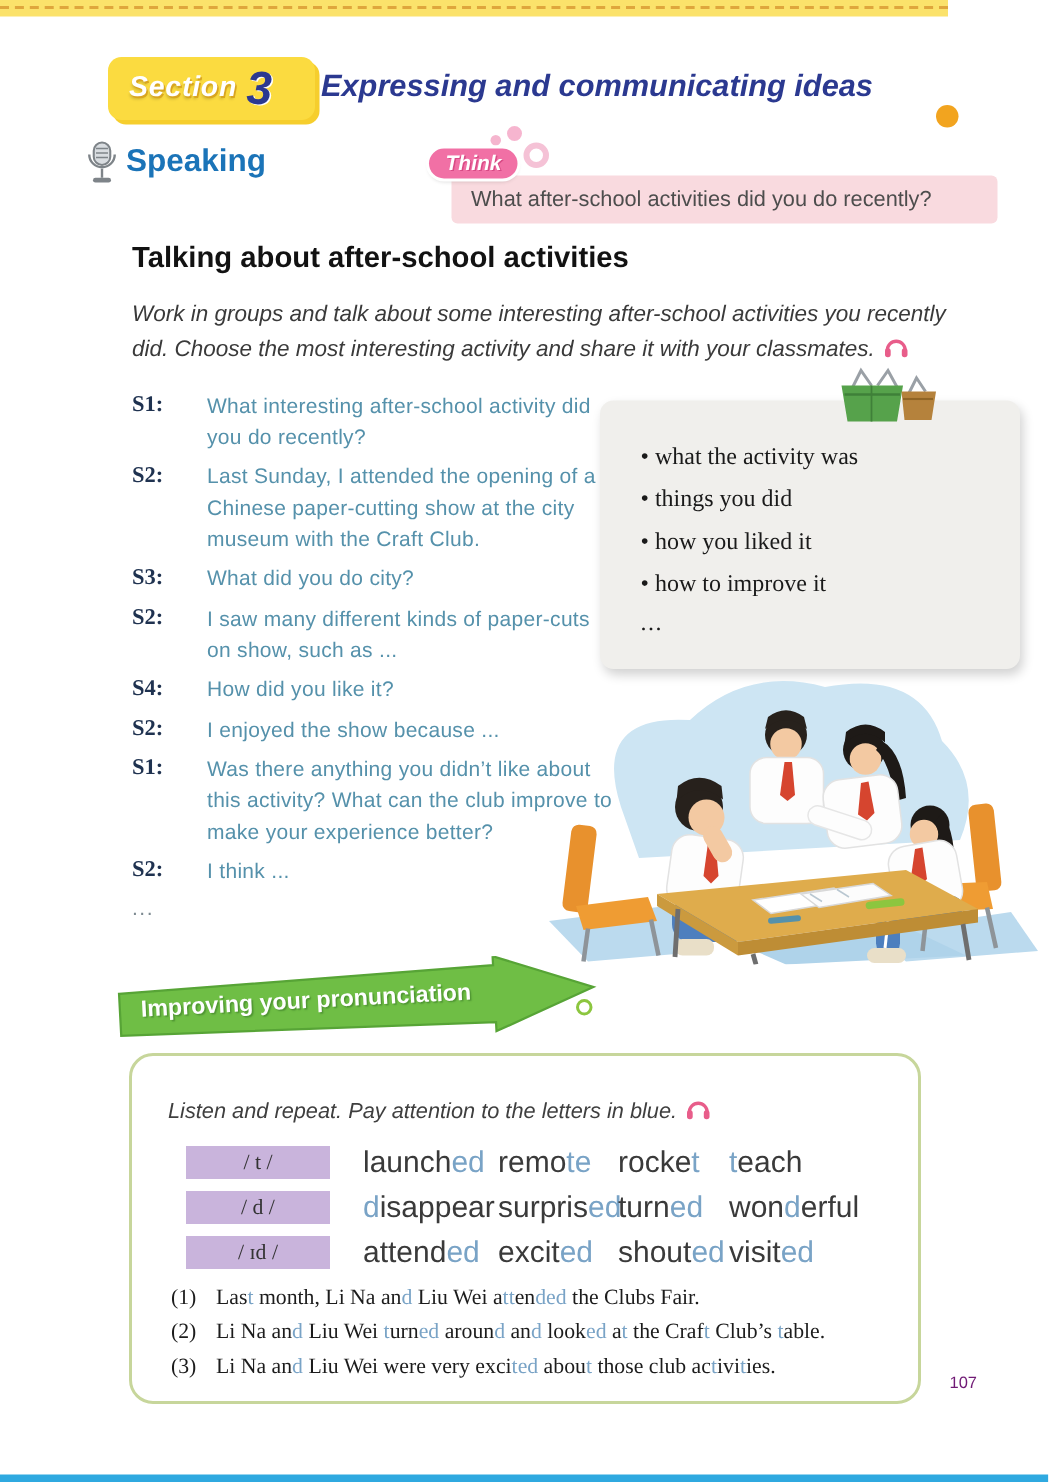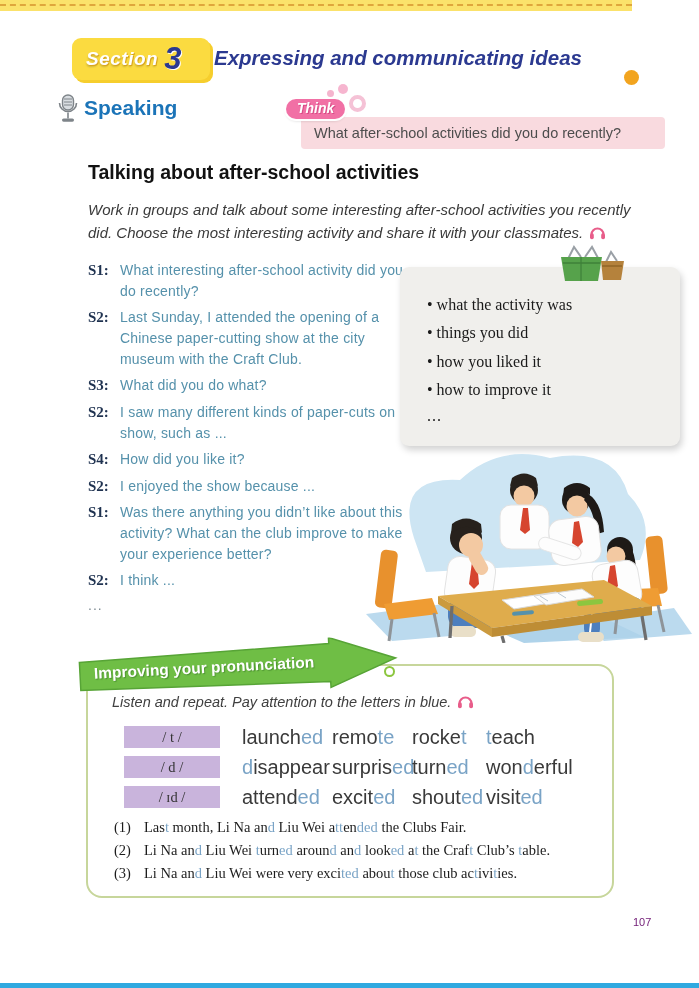--- a/index.html
+++ b/index.html
@@ -48,21 +48,21 @@
 
   
   .activity-heading { position:absolute; left:88px; top:161px; font-size:19.5px;
            font-weight:bold; color:#121212; }
   .activity-instructions { position:absolute; left:88px; top:198px; width:560px;
            font-size:15px; font-style:italic; color:#3A3A3A; line-height:1.55; }
   .hp-inline { display:inline-block; vertical-align:-2px; margin-left:6px; }
 
   
   .dialogue { position:absolute; left:88px; top:260px; width:322px; }
-  .dlg-row { display:flex; gap:6px; margin-bottom:5px; }
+  .dlg-row { display:flex; gap:24px; margin-bottom:5px; }
   .dlg-speaker { flex:0 0 26px; font-family:"Liberation Serif", serif; font-weight:bold;
            font-size:15px; color:#1F3250; line-height:1.45; }
   .dlg-text { flex:1; font-size:14px; color:#5591AB; line-height:1.5; letter-spacing:.2px; }
   .dlg-ellipsis { font-size:14px; color:#7D8A91; margin-top:2px; letter-spacing:1px; }
 
   
   .note-card { position:absolute; left:400px; top:267px; width:280px; height:179px;
            background:#F0EFEC; border-radius:9px; box-shadow:2px 4px 7px rgba(0,0,0,.18);
            padding:24px 0 0 27px; font-family:"Liberation Serif", serif; color:#1A1A1A; }
   .note-title { font-size:16px; margin-bottom:4px; }
@@ -73,21 +73,21 @@
 
   
   .illustration { position:absolute; left:352px; top:438px; }
 
   
   .pron-banner { position:absolute; left:78px; top:642px; transform:rotate(-3deg); z-index:2; }
   .pron-banner-text { position:absolute; left:16px; top:15px; color:#fff; font-weight:bold;
            font-size:15.5px; text-shadow:1px 1px 1px #4E9432; white-space:nowrap; }
   .pron-connector-dot { position:absolute; left:384px; top:666px; width:11px; height:11px;
            border-radius:50%; background:#fff; border:2.5px solid #8CC63F; z-index:2; }
-  .pron-box { position:absolute; left:86px; top:664px; width:528px; height:234px;
+  .pron-box { position:absolute; left:86px; top:702px; width:528px; height:234px;
            border:2px solid #C7D69B; border-radius:16px; background:#fff; }
   .pron-instructions { position:absolute; left:24px; top:28px; font-size:14.5px;
            font-style:italic; color:#3F3F3F; }
   .pron-table { position:absolute; left:36px; top:56px; }
   .pron-row { display:grid; grid-template-columns:118px 90px 80px 74px auto;
            align-items:center; height:30px; }
   .pron-sym { width:96px; height:22px; background:#C9B4DC; text-align:center;
            line-height:22px; font-family:"Liberation Serif", serif; font-size:14.5px;
            color:#333; }
   .pron-word { font-size:20px; color:#3A3A3A; white-space:nowrap; }
@@ -150,21 +150,21 @@
       <div class="dlg-row">
         <span class="dlg-speaker">S1:</span>
         <span class="dlg-text">What interesting after-school activity did you do recently?</span>
       </div>
       <div class="dlg-row">
         <span class="dlg-speaker">S2:</span>
         <span class="dlg-text">Last Sunday, I attended the opening of a Chinese paper-cutting show at the city museum with the Craft Club.</span>
       </div>
       <div class="dlg-row">
         <span class="dlg-speaker">S3:</span>
-        <span class="dlg-text">What did you do what?</span>
+        <span class="dlg-text">What did you do city?</span>
       </div>
       <div class="dlg-row">
         <span class="dlg-speaker">S2:</span>
         <span class="dlg-text">I saw many different kinds of paper-cuts on show, such as ...</span>
       </div>
       <div class="dlg-row">
         <span class="dlg-speaker">S4:</span>
         <span class="dlg-text">How did you like it?</span>
       </div>
       <div class="dlg-row">

